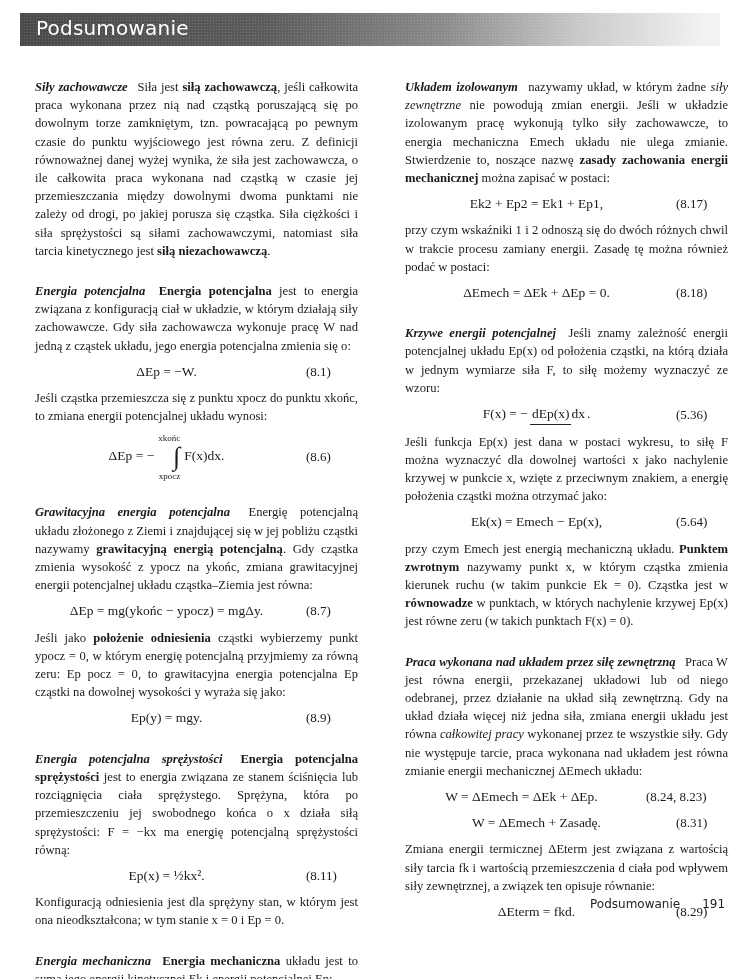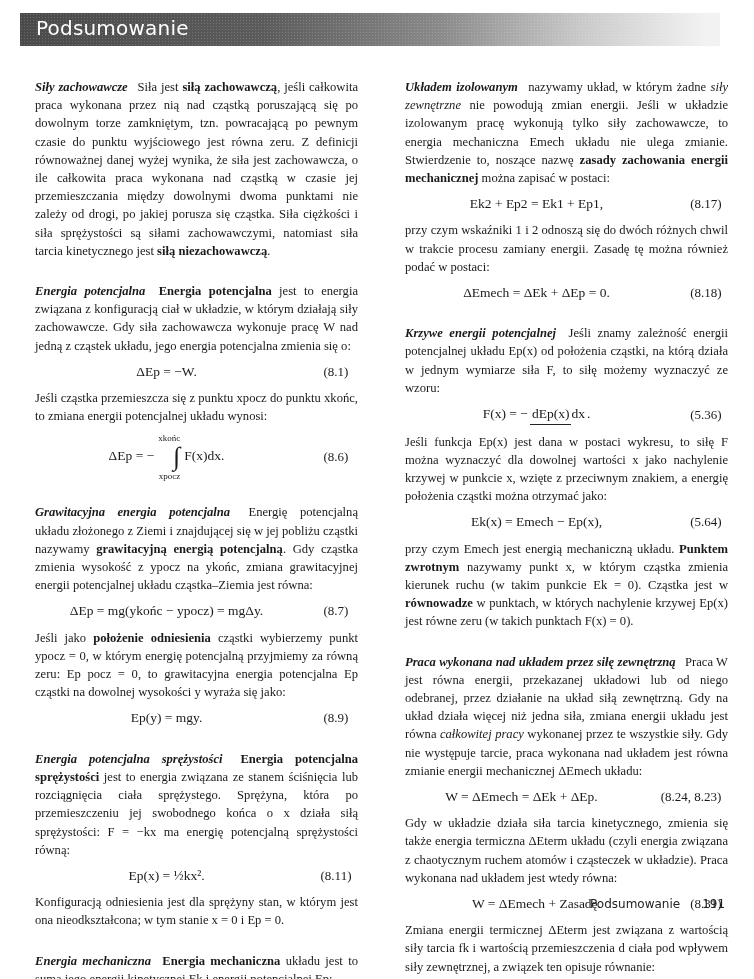--- a/index.html
+++ b/index.html
@@ -12,21 +12,21 @@
   .col{position:absolute;top:70px;width:339px;font-size:12.6px;line-height:18.2px;text-align:justify;}
   .col.left{left:27px;}
   .col.right{left:397px;}
   .sec{margin:0 0 22px 0;}
   p{margin:8px;}
   .head{font-weight:bold;font-style:italic;margin-right:6px;}
   b{font-weight:bold;}
   i{font-style:italic;}
   .eq{display:flex;align-items:center;margin:7px 0 8px 0;}
   .eq .formula{flex:1;text-align:center;font-style:normal;font-size:13.5px;}
-  .eq .num{width:60px;text-align:center;font-size:13px;}
+  .eq .num{width:60px;text-align:left;font-size:13px;}
   .eq .num.wide{width:90px;}
   .m{font-style:italic;}
   .frac{display:inline-flex;flex-direction:row;vertical-align:middle;text-align:center;margin:0 2px;}
   .frac .n{border-bottom:1px solid #222;padding:0 2px;}
   .int{display:inline-flex;flex-direction:column;align-items:flex-end;vertical-align:middle;margin:0 4px;font-size:9px;line-height:10px;}
   .int .sym{font-size:26px;line-height:28px;font-style:normal;}
   .footer{position:absolute;top:897px;left:590px;font-family:"DejaVu Sans","Liberation Sans",sans-serif;font-size:12px;color:#222;}
   .footer .pn{margin-left:22px;}
 </style>
 </head>
@@ -121,21 +121,20 @@
       </div>
     <p><span>przy czym Emech jest energią mechaniczną układu.</span> <b>Punktem zwrotnym</b> <span>nazywamy punkt x, w którym cząstka zmienia kierunek ruchu (w takim punkcie Ek = 0). Cząstka jest w</span> <b>równowadze</b> <span>w punktach, w których nachylenie krzywej Ep(x) jest równe zeru (w takich punktach F(x) = 0).</span></p>
   </div>
 
   <div class="sec">
     <p><span class="head">Praca wykonana nad układem przez siłę zewnętrzną</span> <span>Praca W jest równa energii, przekazanej układowi lub od niego odebranej, przez działanie na układ siłą zewnętrzną. Gdy na układ działa więcej niż jedna siła, zmiana energii układu jest równa</span> <i>całkowitej pracy</i> <span>wykonanej przez te wszystkie siły. Gdy nie występuje tarcie, praca wykonana nad układem jest równa zmianie energii mechanicznej ΔEmech układu:</span></p>
     <div class="eq">
         <span class="formula m">W = ΔEmech = ΔEk + ΔEp.</span>
         <span class="num wide">(8.24, 8.23)</span>
       </div>
-    <p>Gdy w układzie działa siła tarcia kinetycznego, zmienia się także energia termiczna ΔEterm układu (czyli energia związana z chaotycznym ruchem atomów i cząsteczek w układzie). Praca wykonana nad układem jest wtedy równa:</p>
     <div class="eq">
         <span class="formula m">W = ΔEmech + Zasadę.</span>
         <span class="num">(8.31)</span>
       </div>
     <p>Zmiana energii termicznej ΔEterm jest związana z wartością siły tarcia fk i wartością przemieszczenia d ciała pod wpływem siły zewnętrznej, a związek ten opisuje równanie:</p>
     <div class="eq">
         <span class="formula m">ΔEterm = fkd.</span>
         <span class="num">(8.29)</span>
       </div>
   </div>

